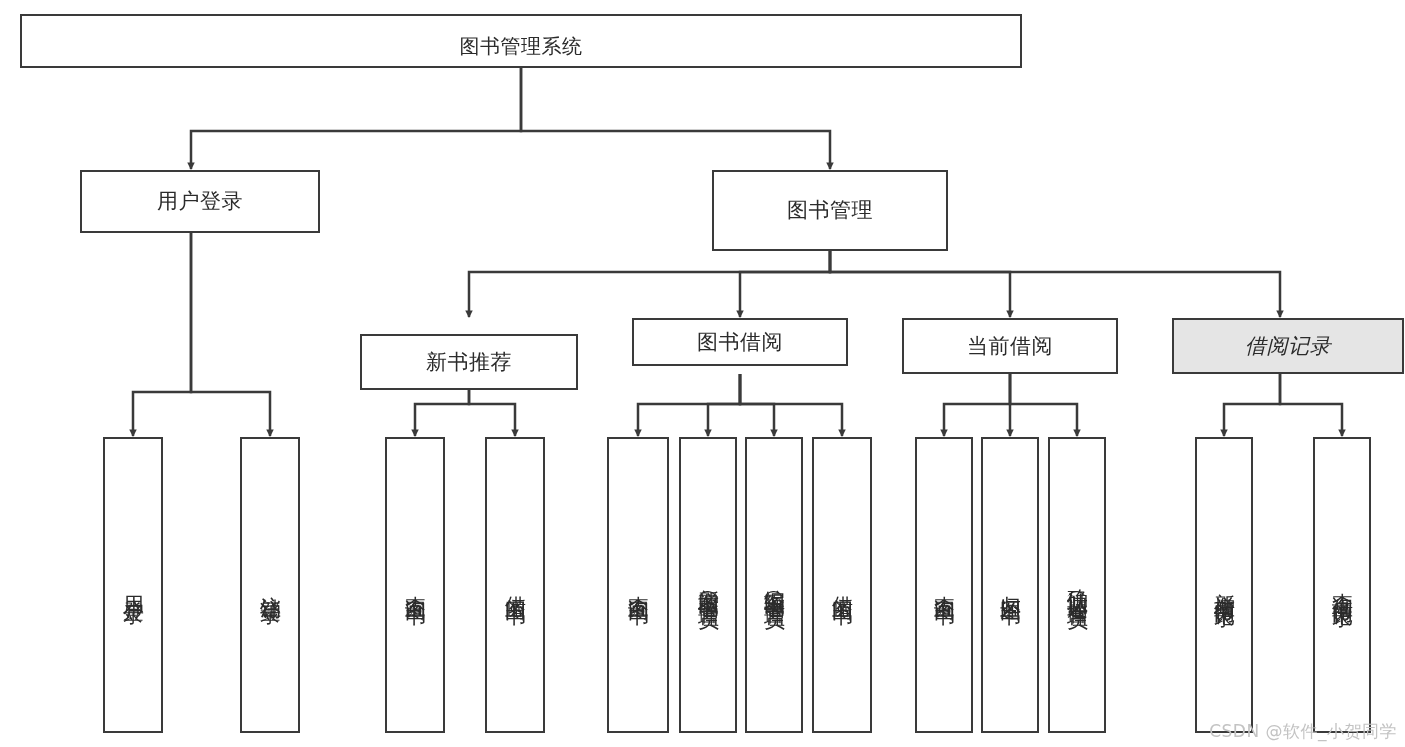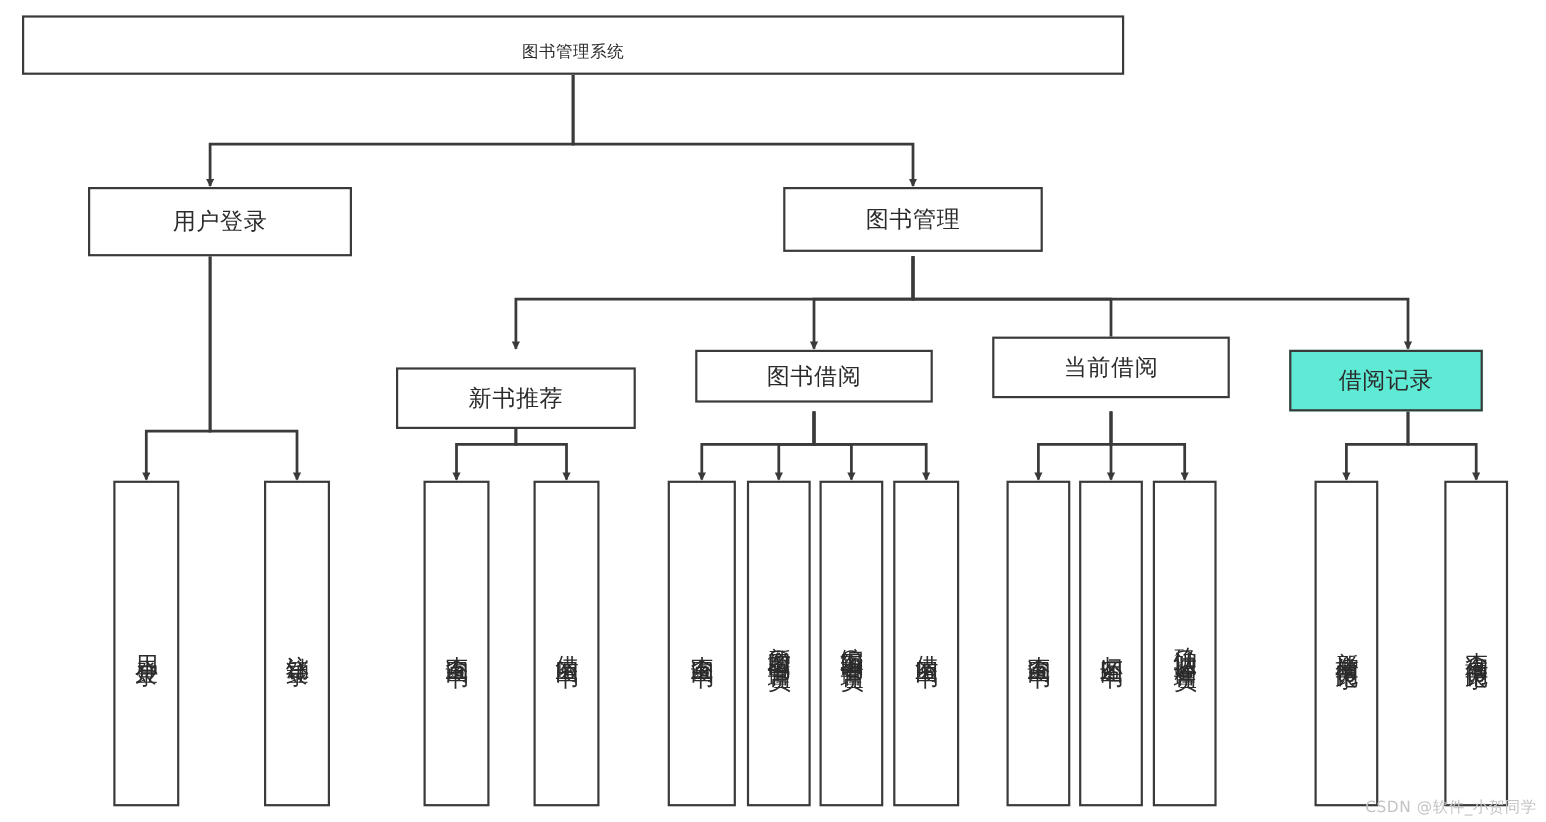--- a/index.html
+++ b/index.html
@@ -43,42 +43,42 @@
     line-height: 1.08;
     color: #2b2b2b;
   }
   
   .node.horiz .node-label {
     writing-mode: horizontal-tb;
     font-size: 21px;
     letter-spacing: 0.5px;
   }
   .node.root .node-label {
-    font-size: 15px;
+    font-size: 20px;
     margin-top: 12px;
   }
   
   .node.vert {
     align-items: center;
     justify-content: center;
     padding: 4px 0;
   }
   .node.vert .node-label {
     writing-mode: vertical-rl;
     text-orientation: upright;
     font-size: 21px;
     letter-spacing: 3px;
     line-height: 1;
     white-space: nowrap;
   }
   .watermark {
     position: absolute;
     right: 8px;
     bottom: 4px;
-    font-size: 14px;
+    font-size: 17px;
     color: #c3c3c3;
     letter-spacing: 0.5px;
     white-space: nowrap;
     z-index: 3;
     font-family: "DejaVu Sans", "Liberation Sans", sans-serif;
   }
 </style>
 </head>
 <body>
 
@@ -111,34 +111,34 @@
       <path d="M 1280 374 L 1280 404 L 1342 404 L 1342 436" fill="none" stroke="#3a3a3a" stroke-width="2.5" stroke-linejoin="miter" marker-end="url(#arrow)"></path>
     </svg>
 
   <div class="node root horiz" style="left: 20px; top: 14px; width: 1002px; height: 54px; border-color: rgb(58, 58, 58); background: rgb(255, 255, 255);">
     <span class="node-label">图书管理系统</span>
   </div>
 
   <div class="node horiz" style="left: 80px; top: 170px; width: 240px; height: 63px; border-color: rgb(58, 58, 58); background: rgb(255, 255, 255);">
     <span class="node-label">用户登录</span>
   </div>
-  <div class="node horiz" style="left: 712px; top: 170px; width: 236px; height: 59px; border-color: rgb(58, 58, 58); background: rgb(255, 255, 255);">
+  <div class="node horiz" style="left: 712px; top: 170px; width: 236px; height: 81px; border-color: rgb(58, 58, 58); background: rgb(255, 255, 255);">
     <span class="node-label">图书管理</span>
   </div>
 
   <div class="node horiz" style="left: 360px; top: 318px; width: 218px; height: 56px; border-color: rgb(58, 58, 58); background: rgb(255, 255, 255); margin-top: 16px;">
     <span class="node-label">新书推荐</span>
   </div>
   <div class="node horiz" style="left: 632px; top: 318px; width: 216px; height: 48px; border-color: rgb(58, 58, 58); background: rgb(255, 255, 255);">
     <span class="node-label">图书借阅</span>
   </div>
-  <div class="node horiz" style="left: 902px; top: 306px; width: 216px; height: 56px; border-color: rgb(58, 58, 58); background: rgb(255, 255, 255);">
+  <div class="node horiz" style="left: 902px; top: 318px; width: 216px; height: 56px; border-color: rgb(58, 58, 58); background: rgb(255, 255, 255);">
     <span class="node-label">当前借阅</span>
   </div>
-  <div class="node horiz" style="left: 1172px; top: 318px; width: 176px; height: 56px; border-color: rgb(58, 58, 58); background: #5eead4;">
+  <div class="node horiz" style="left: 1172px; top: 318px; width: 232px; height: 56px; border-color: rgb(58, 58, 58); background: #e5e5e5; font-style: italic;">
     <span class="node-label">借阅记录</span>
   </div>
 
   <div class="node vert" style="left: 103px; top: 437px; width: 60px; height: 296px; border-color: rgb(58, 58, 58); background: rgb(255, 255, 255);">
     <span class="node-label">用户登录</span>
   </div>
   <div class="node vert" style="left: 240px; top: 437px; width: 60px; height: 296px; border-color: rgb(58, 58, 58); background: rgb(255, 255, 255);">
     <span class="node-label">注销登录</span>
   </div>
   <div class="node vert" style="left: 385px; top: 437px; width: 60px; height: 296px; border-color: rgb(58, 58, 58); background: rgb(255, 255, 255);">

